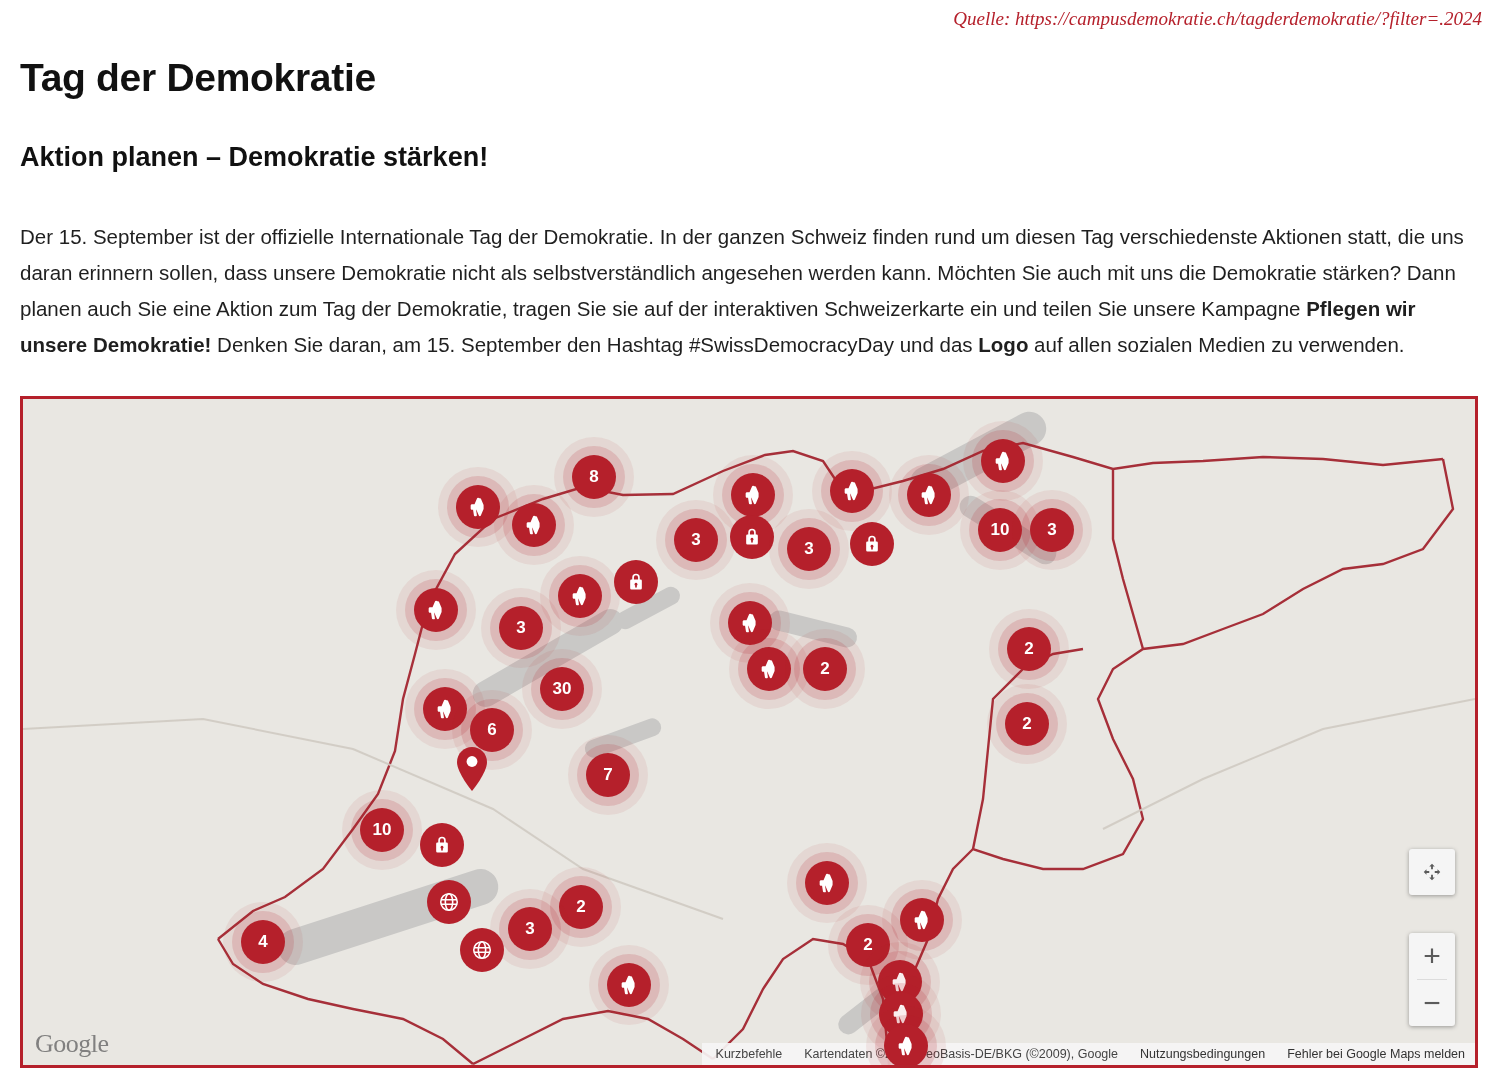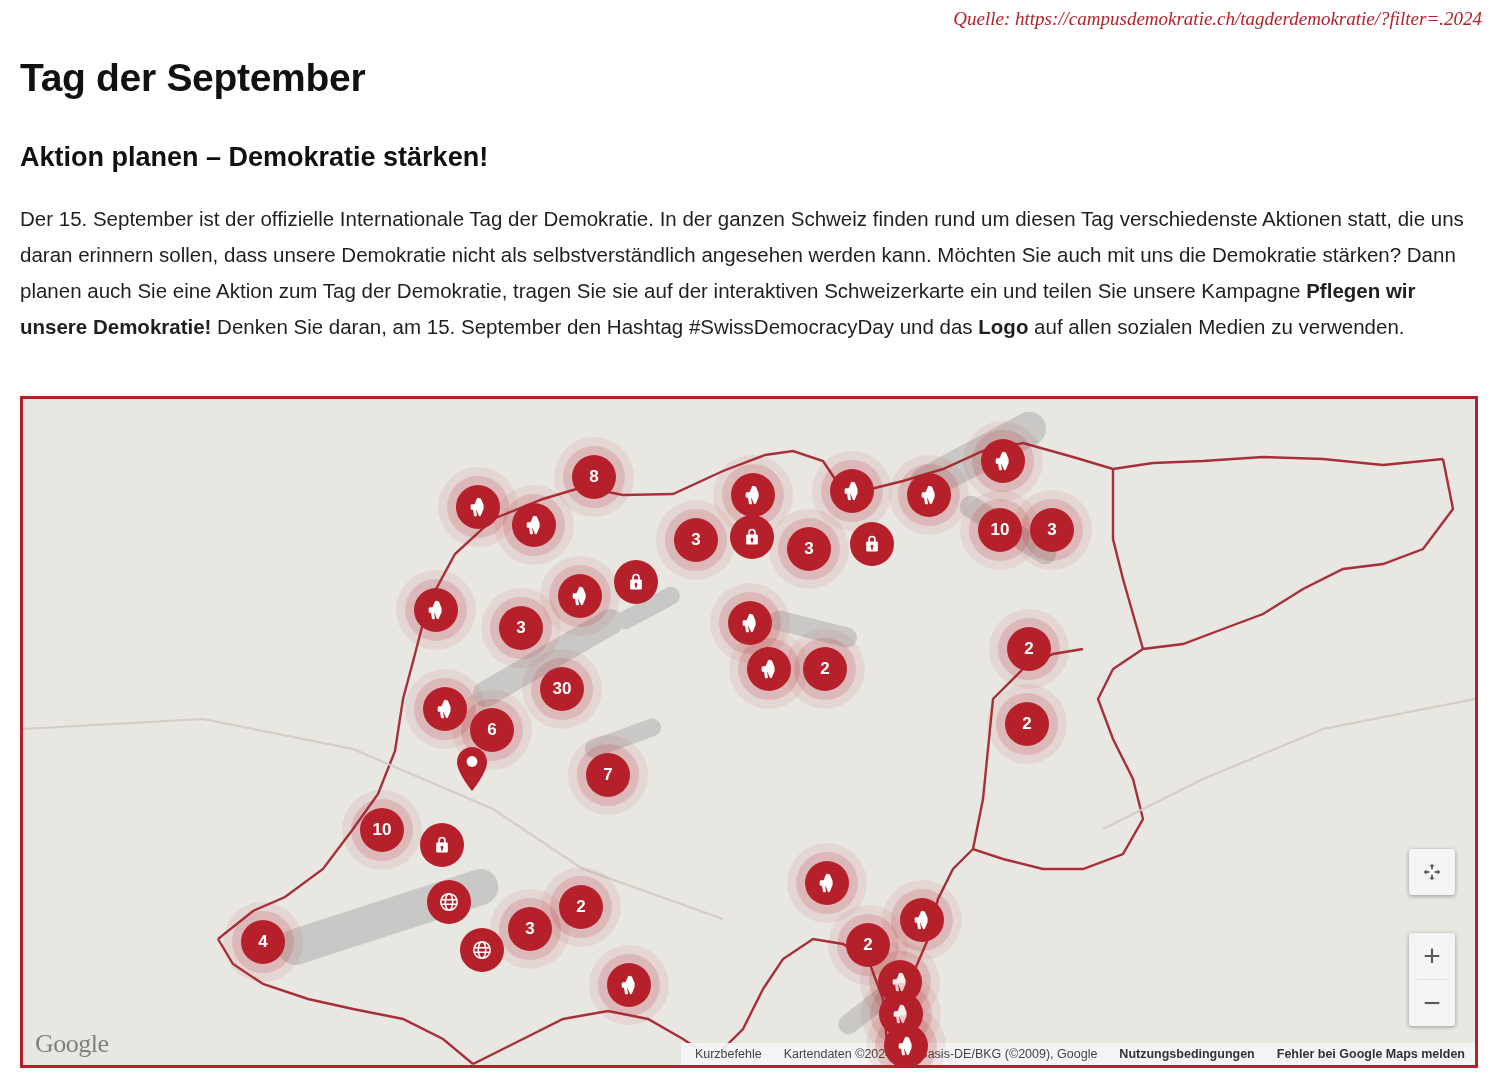--- a/index.html
+++ b/index.html
@@ -41,21 +41,21 @@
   .page-subtitle {
     position: absolute;
     top: 120px;
     left: 20px;
     font-size: 27px;
     font-weight: bold;
     color: #111111;
   }
   .body-copy {
     position: absolute;
-    top: 180px;
+    top: 198px;
     left: 20px;
     width: 1460px;
     font-size: 20.5px;
     line-height: 36px;
     color: #1f1f1f;
   }
   .body-copy b { font-weight: bold; }
 
   
   .map-frame {
@@ -175,28 +175,28 @@
     display: flex;
     align-items: center;
     gap: 22px;
     padding: 0 10px 0 14px;
     background: rgba(245,245,245,0.92);
     font-size: 12.5px;
     color: #444444;
     white-space: nowrap;
   }
   .attrib .lnk { cursor: pointer; }
-  .attrib .bold { font-weight: bold; color: #333; }
+  .attrib .bold { font-weight: normal; color: #333; }
 </style>
 </head>
 <body>
 
 <div class="source-note">Quelle: https://campusdemokratie.ch/tagderdemokratie/?filter=.2024</div>
 
-<h1 class="page-title">Tag der September</h1>
+<h1 class="page-title">Tag der Demokratie</h1>
 <h2 class="page-subtitle">Aktion planen – Demokratie stärken!</h2>
 
 <p class="body-copy"><span>Der 15. September ist der offizielle Internationale Tag der Demokratie. In der ganzen Schweiz finden rund um diesen Tag verschiedenste Aktionen statt, die uns daran erinnern sollen, dass unsere Demokratie nicht als selbstverständlich angesehen werden kann. Möchten Sie auch mit uns die Demokratie stärken? Dann planen auch Sie eine Aktion zum Tag der Demokratie, tragen Sie sie auf der interaktiven Schweizerkarte ein und teilen Sie unsere Kampagne </span><b>Pflegen wir unsere Demokratie!</b><span> Denken Sie daran, am 15. September den Hashtag #SwissDemocracyDay und das </span><b>Logo</b><span> auf allen sozialen Medien zu verwenden.</span></p>
 
 <div class="map-frame">
   <div class="map-canvas">
 
     <div class="water" style="left:250px;top:500px;width:230px;height:36px;transform:rotate(-18deg);border-radius:60px;"></div>
     <div class="water" style="left:440px;top:246px;width:170px;height:26px;transform:rotate(-30deg);border-radius:40px;"></div>
     <div class="water" style="left:880px;top:40px;width:150px;height:34px;transform:rotate(-28deg);border-radius:50px;"></div>

